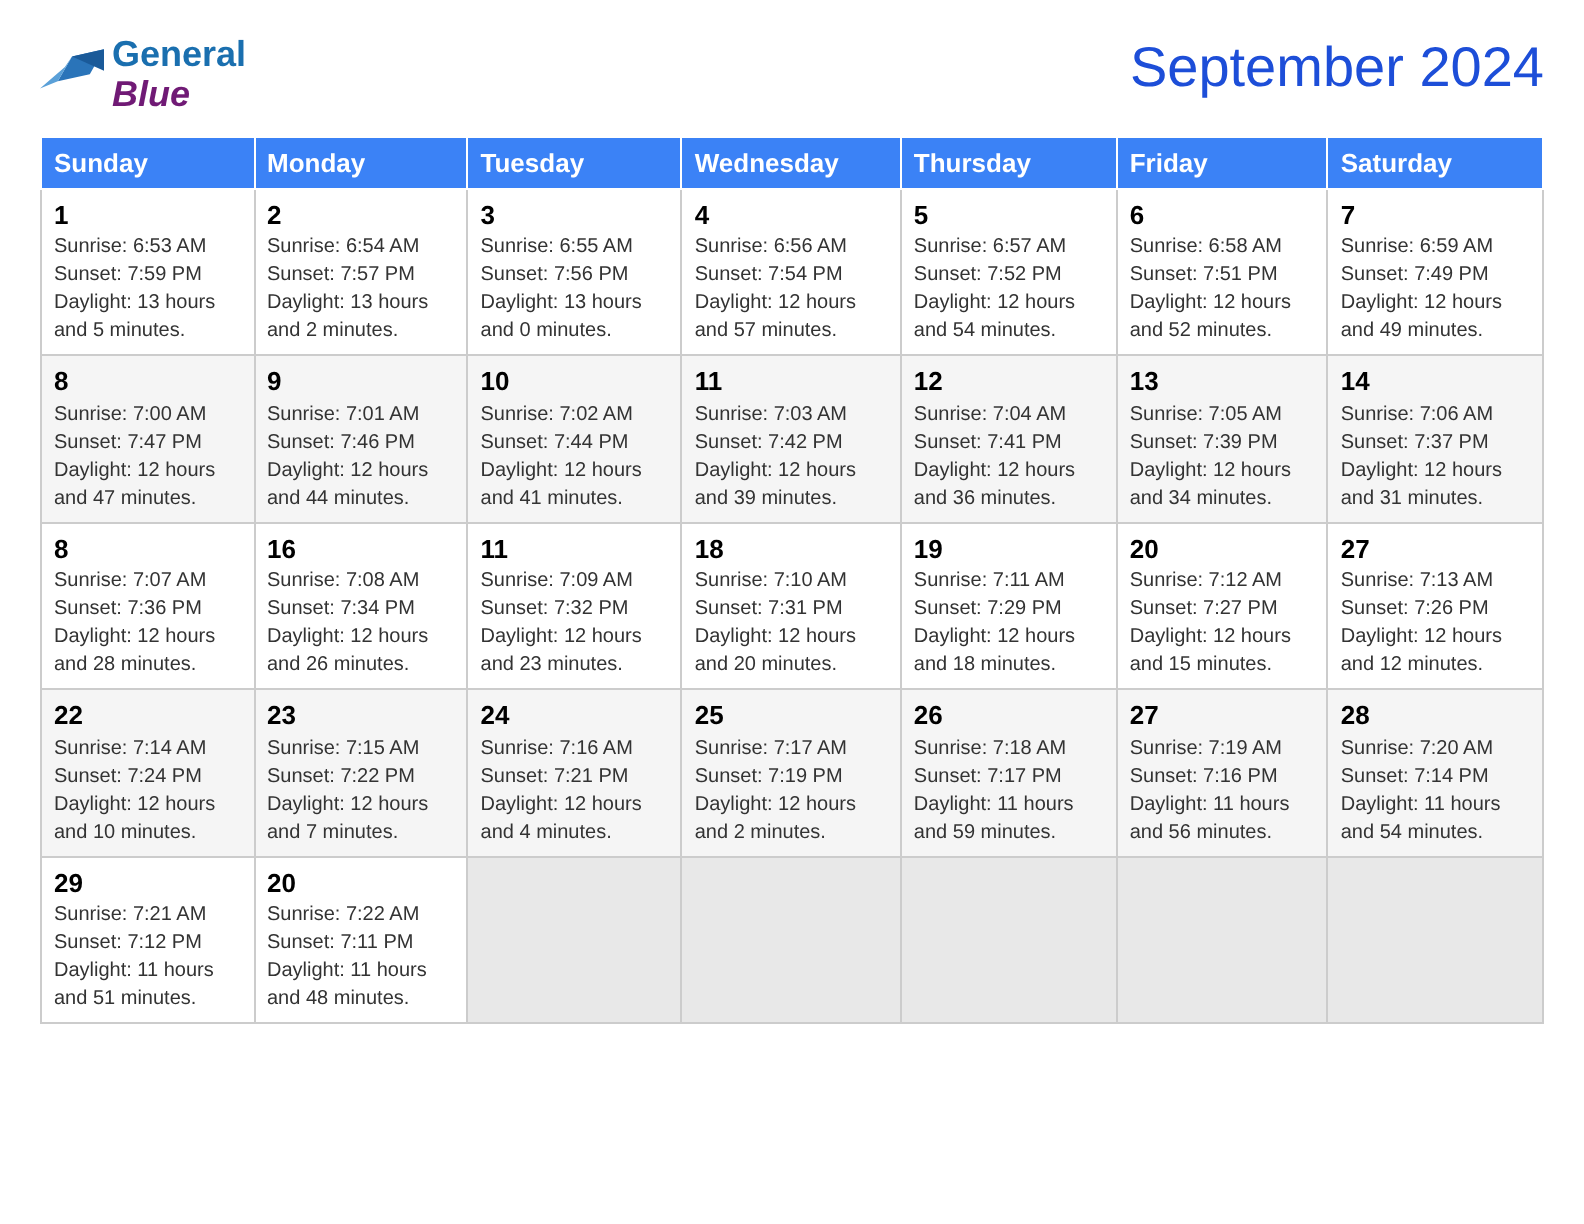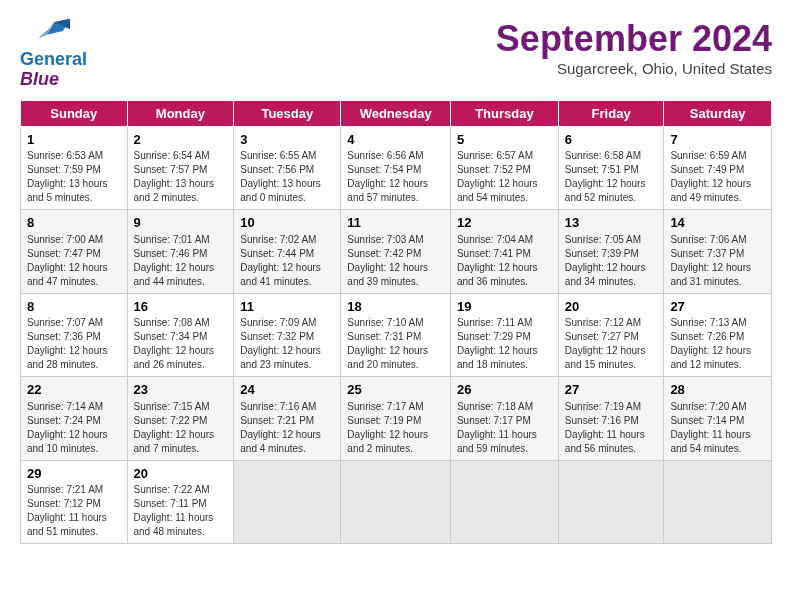--- a/index.html
+++ b/index.html
@@ -17,56 +17,55 @@
     .header {
       display: flex;
       align-items: flex-start;
       justify-content: space-between;
       margin-bottom: 10px;
     }
     .logo {
       display: flex;
       align-items: center;
       gap: 4px;
-      flex-direction: column;
     }
     .logo-text {
       font-size: 18px;
       font-weight: bold;
       color: #333;
       line-height: 1.1;
     }
     .logo-text span {
       color: #1a6faf;
     }
     .logo-bird {
       width: 32px;
       height: 28px;
     }
     .title-block {
       text-align: right;
     }
     .main-title {
-      font-size: 36px;
-      font-weight: bold;
-      color: #701a75;
+      font-size: 28px;
+      font-weight: normal;
+      color: #1d4ed8;
     }
     .subtitle {
       font-size: 15px;
       color: #444;
     }
     .calendar {
       width: 100%;
       border-collapse: collapse;
       font-size: 10.5px;
     }
     .calendar thead tr th {
-      background: #be185d;
+      background: #3b82f6;
       color: #fff;
-      text-align: center;
+      text-align: left;
       padding: 5px 6px;
       font-size: 13px;
       font-weight: bold;
       border: 1px solid #fff;
     }
     .calendar tbody tr td {
       vertical-align: top;
       padding: 4px 6px;
       border: 1px solid #ccc;
       width: 113px;
@@ -103,21 +102,20 @@
         <polygon points="18,4 36,0 36,12" fill="#1a5a99"></polygon>
         <polygon points="18,4 10,18 0,22 14,10" fill="#5aa0d8"></polygon>
       </svg>
       <div class="logo-text">
         <div><span>General</span></div>
         <div><span style="color:#701a75;font-style:italic;">Blue</span></div>
       </div>
     </div>
     <div class="title-block">
       <div class="main-title">September 2024</div>
-      <div class="subtitle">Sugarcreek, Ohio, United States</div>
     </div>
   </div>
 
   <table class="calendar">
     <thead>
       <tr>
         <th>Sunday</th>
         <th>Monday</th>
         <th>Tuesday</th>
         <th>Wednesday</th>

